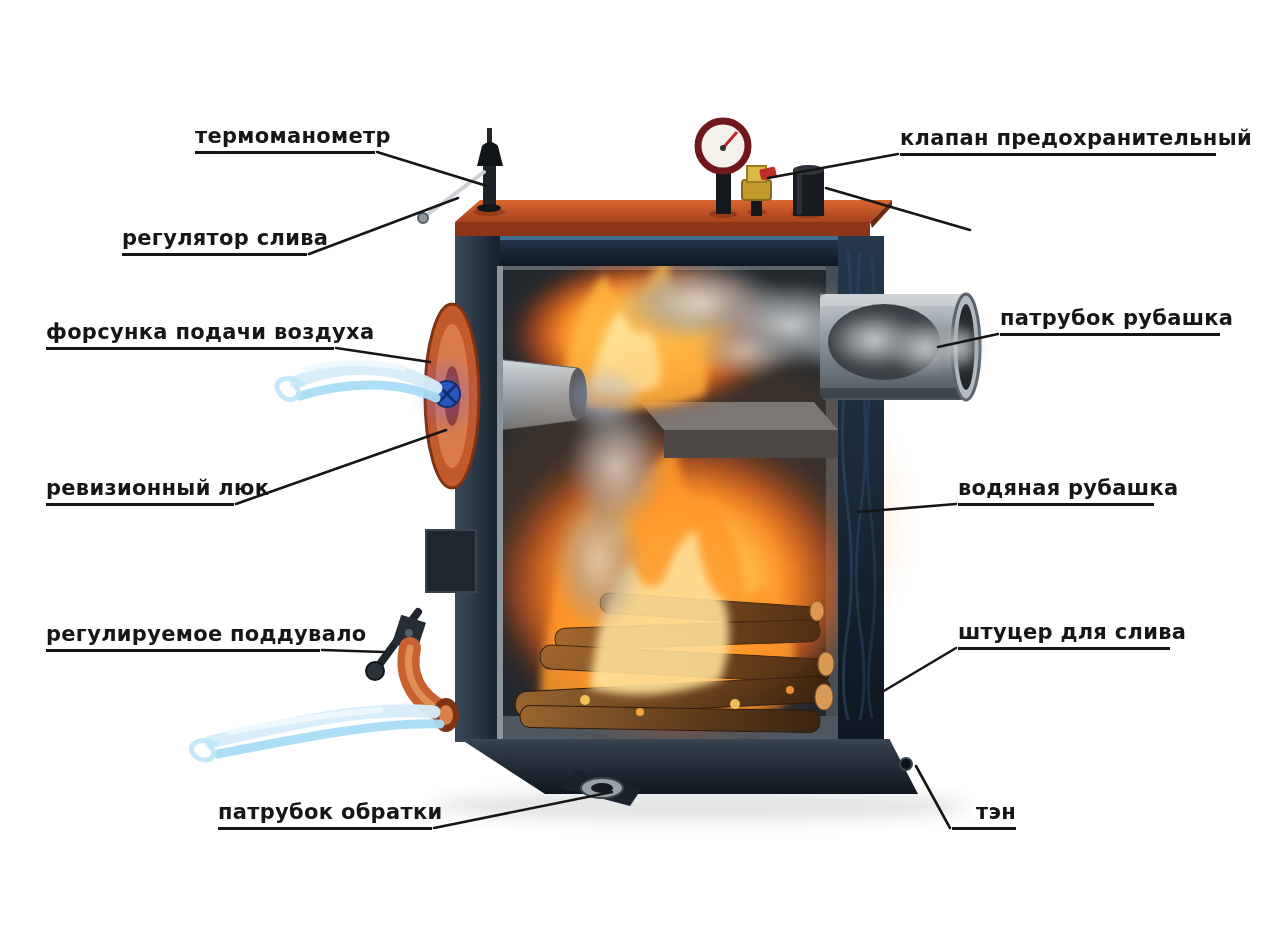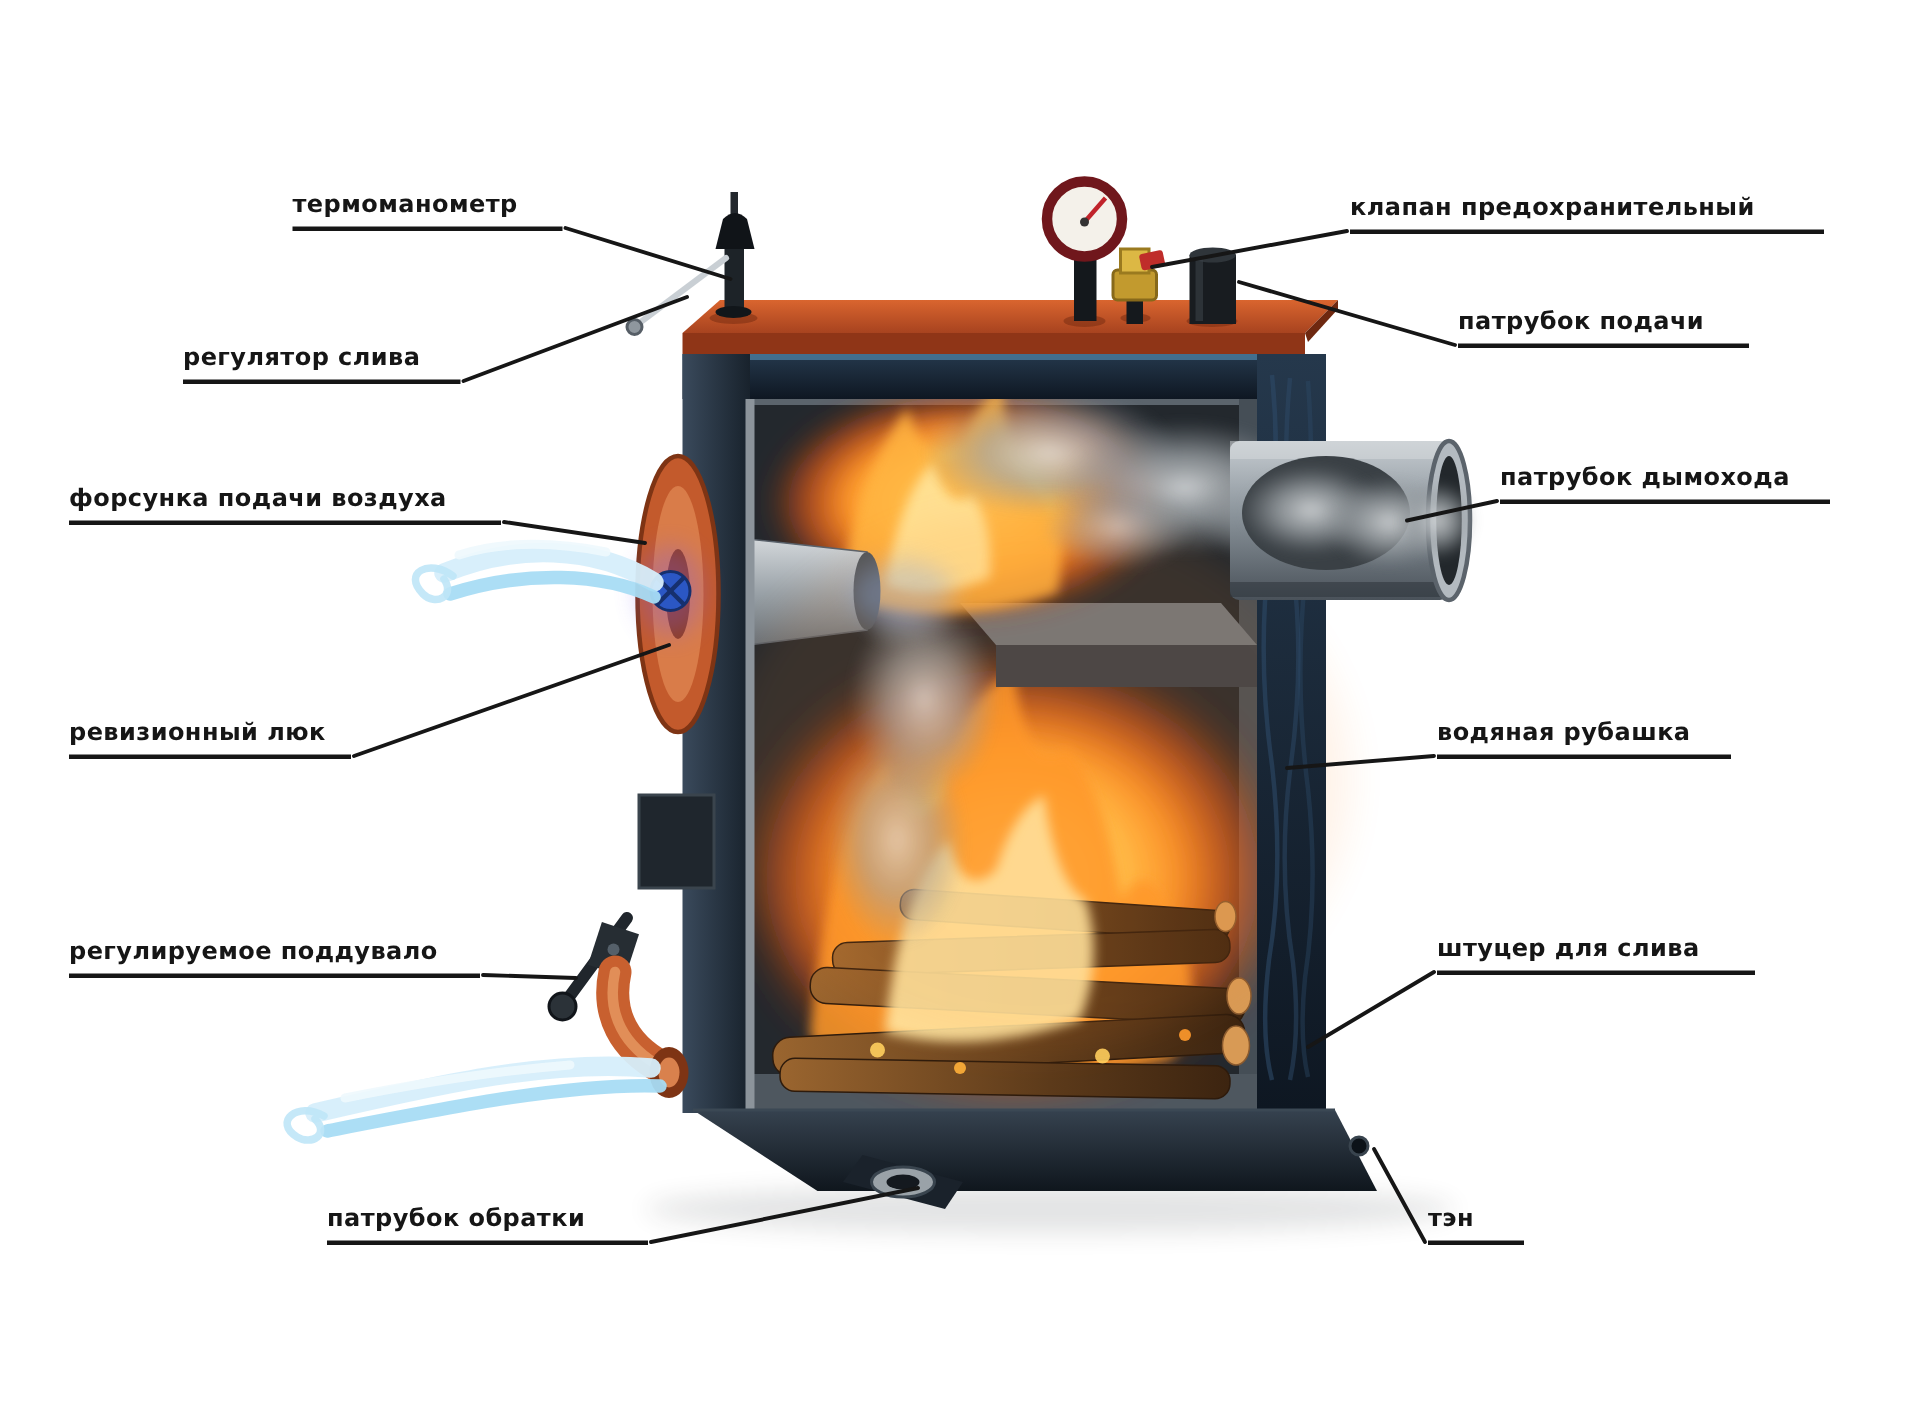--- a/index.html
+++ b/index.html
@@ -7,22 +7,22 @@
     position:relative;width:1280px;height:940px;margin:0 auto;
     background:#fff;overflow:hidden;
     font-family:"DejaVu Sans","Liberation Sans",sans-serif;
   }
   .layer{position:absolute;left:0;top:0;}
   .art{z-index:0;}
   .leaders{z-index:2;}
   .leaders line{stroke:var(--ink,#161616);stroke-width:2.6;stroke-linecap:round;}
   .label{
     position:absolute;z-index:3;
-    font-weight:700;font-size:16px;line-height:24px;letter-spacing:.3px;
-    color:var(--ink,#161616);text-align:left;white-space:nowrap;
+    font-weight:700;font-size:21px;line-height:24px;letter-spacing:.3px;
+    color:var(--ink,#161616);text-align:right;white-space:nowrap;
     border-bottom:3px solid var(--ink,#161616);padding-bottom:3px;
   }
 </style>
 </head>
 <body>
 
 <div class="stage">
 
   <svg class="layer art" width="1280" height="940" viewBox="0 0 1280 940" aria-hidden="true">
     <defs>
@@ -274,19 +274,18 @@
     <line x1="950" y1="828" x2="916" y2="766"></line>
   </svg>
 
   <div class="label" style="left:195px;top:124px;width:180px">термоманометр</div>
   <div class="label" style="left:122px;top:226px;width:185px">регулятор слива</div>
   <div class="label" style="left:46px;top:320px;width:288px">форсунка подачи воздуха</div>
   <div class="label" style="left:46px;top:622px;width:274px">регулируемое поддувало</div>
   <div class="label" style="left:46px;top:476px;width:188px">ревизионный люк</div>
   <div class="label" style="left:900px;top:126px;width:316px">клапан предохранительный</div>
   <div class="label" style="left:218px;top:800px;width:214px">патрубок обратки</div>
-  <div class="label" style="left:972px;top:202px;width:194px">патрубок подачи</div>
-  <div class="label" style="left:1000px;top:306px;width:220px">патрубок дымохода</div>
+  <div class="label" style="left:1000px;top:306px;width:220px">патрубок рубашка</div>
   <div class="label" style="left:958px;top:476px;width:196px">водяная рубашка</div>
   <div class="label" style="left:958px;top:620px;width:212px">штуцер для слива</div>
   <div class="label" style="left:952px;top:800px;width:64px">тэн</div>
 
 </div>
 
 </body></html>

